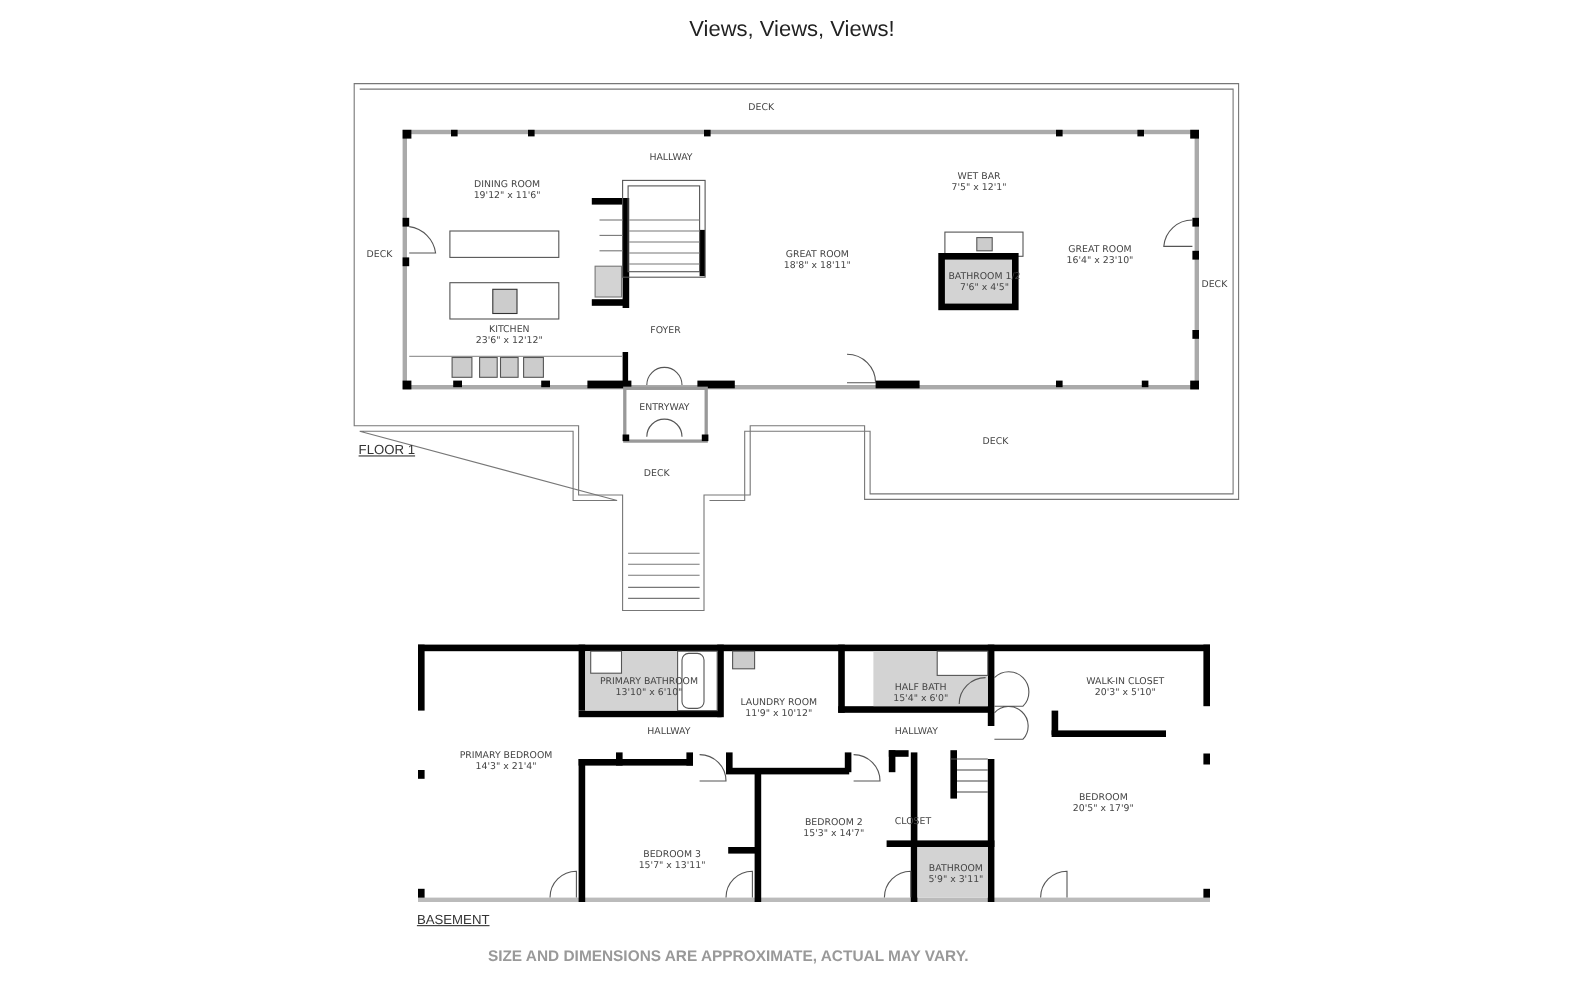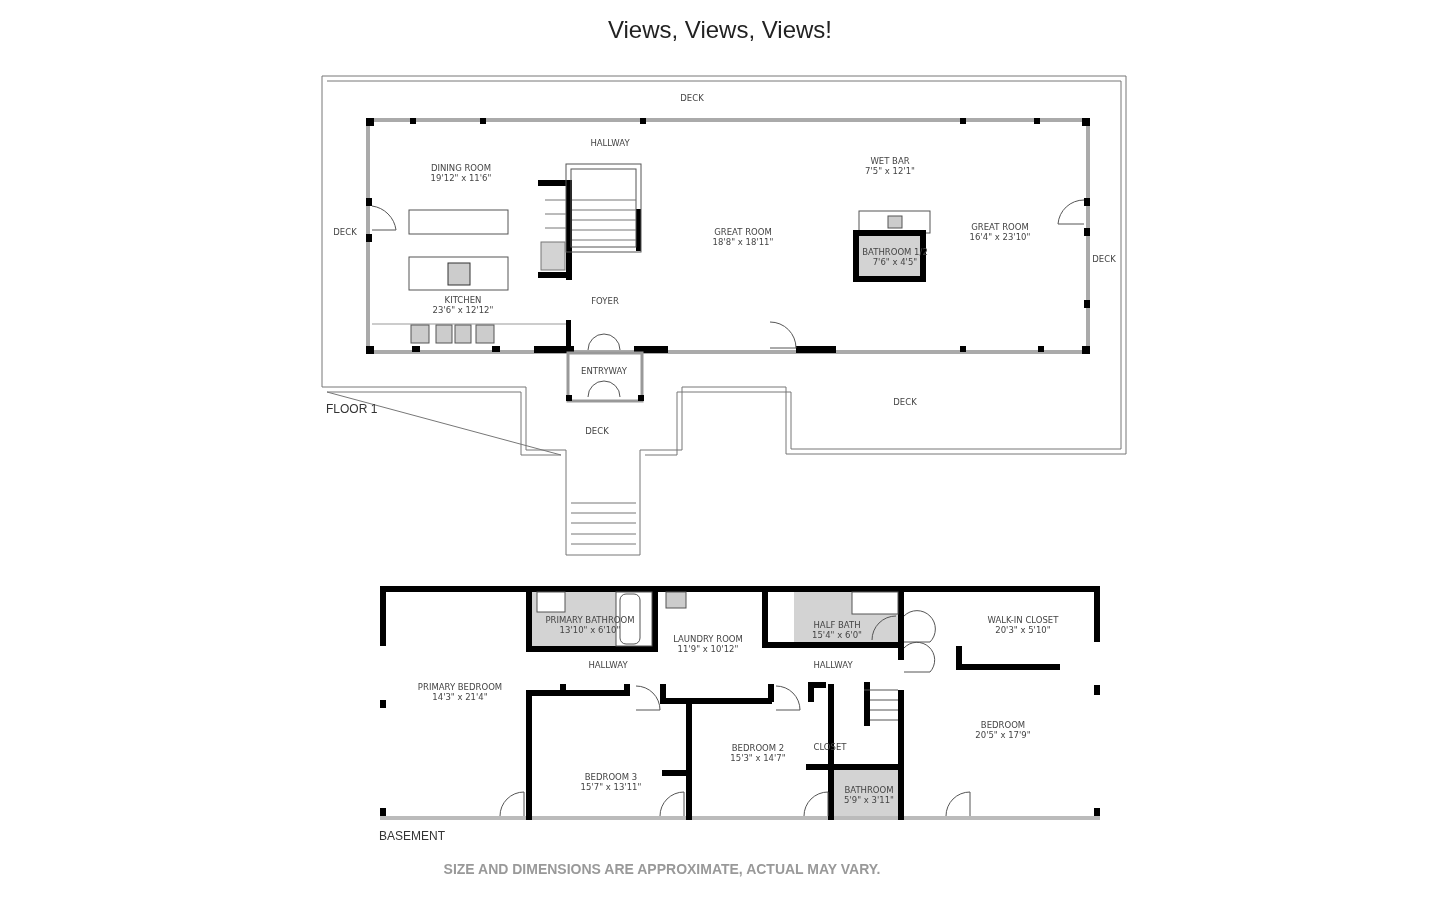--- a/index.html
+++ b/index.html
@@ -1,19 +1,19 @@
 <!DOCTYPE html>
 <html><head>
 <meta charset="utf-8">
 <style>
   html, body { margin:0; padding:0; background:#ffffff; }
   body { width:1440px; height:899px; position:relative; overflow:hidden; font-family:"DejaVu Sans", sans-serif; color:#333; }
-  .title { position:absolute; top:16px; left:0; width:1440px; text-align:center; font-size:24px; color:#222; font-family:"Liberation Sans", sans-serif; }
+  .title { position:absolute; top:16px; left:0; width:1440px; text-align:center; font-size:20px; color:#222; font-family:"Liberation Sans", sans-serif; }
   .footer { position:absolute; top:861px; left:0; width:1324px; text-align:center; font-size:14px; font-weight:bold; color:#999; font-family:"Liberation Sans", sans-serif; }
-  .floor-label { position:absolute; font-size:12px; color:#333; font-family:"Liberation Sans", sans-serif; }
+  .floor-label { position:absolute; font-size:12px; color:#333; font-family:"Liberation Sans", sans-serif;text-decoration:underline; }
   svg.plan { position:absolute; left:0; top:0; }
   .rl { position:absolute; text-align:center; font-size:8.5px; line-height:10px; color:#444; transform:translateX(-50%); white-space:nowrap; font-family:"DejaVu Sans", sans-serif; }
 </style>
 </head>
 <body>
 
 <div class="title">Views, Views, Views!</div>
 
 <svg class="plan" width="1440" height="899">
 

